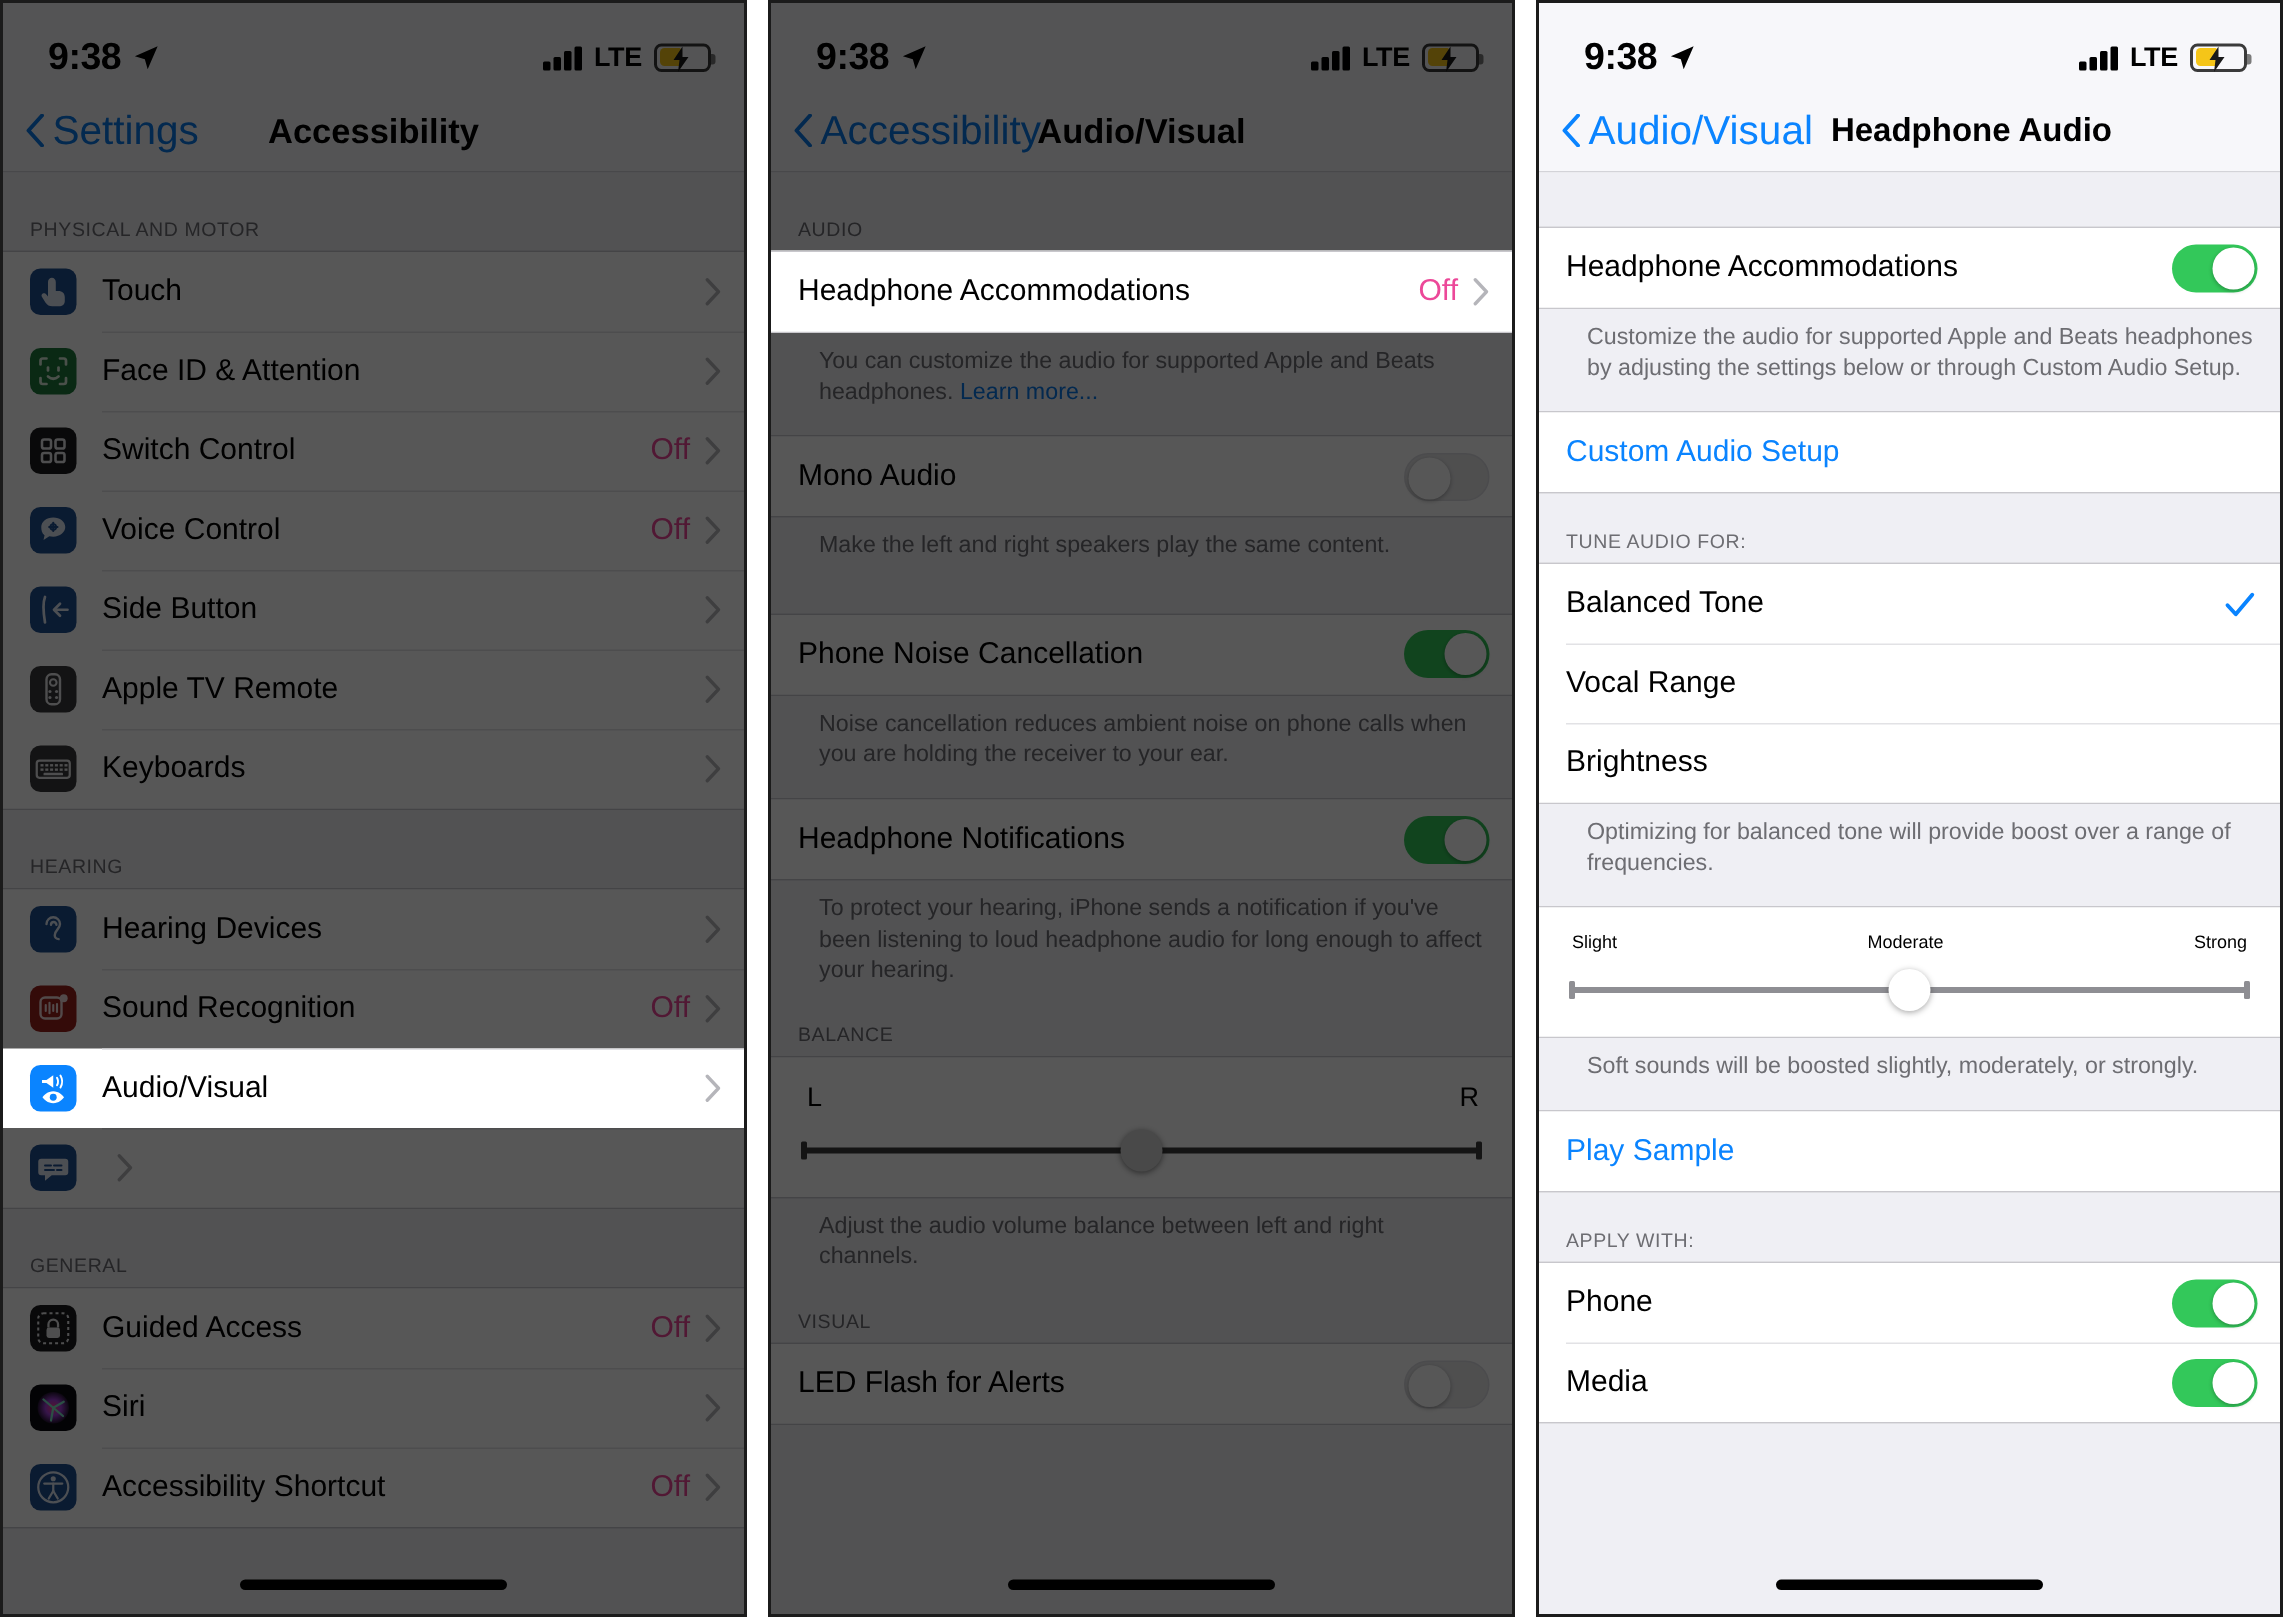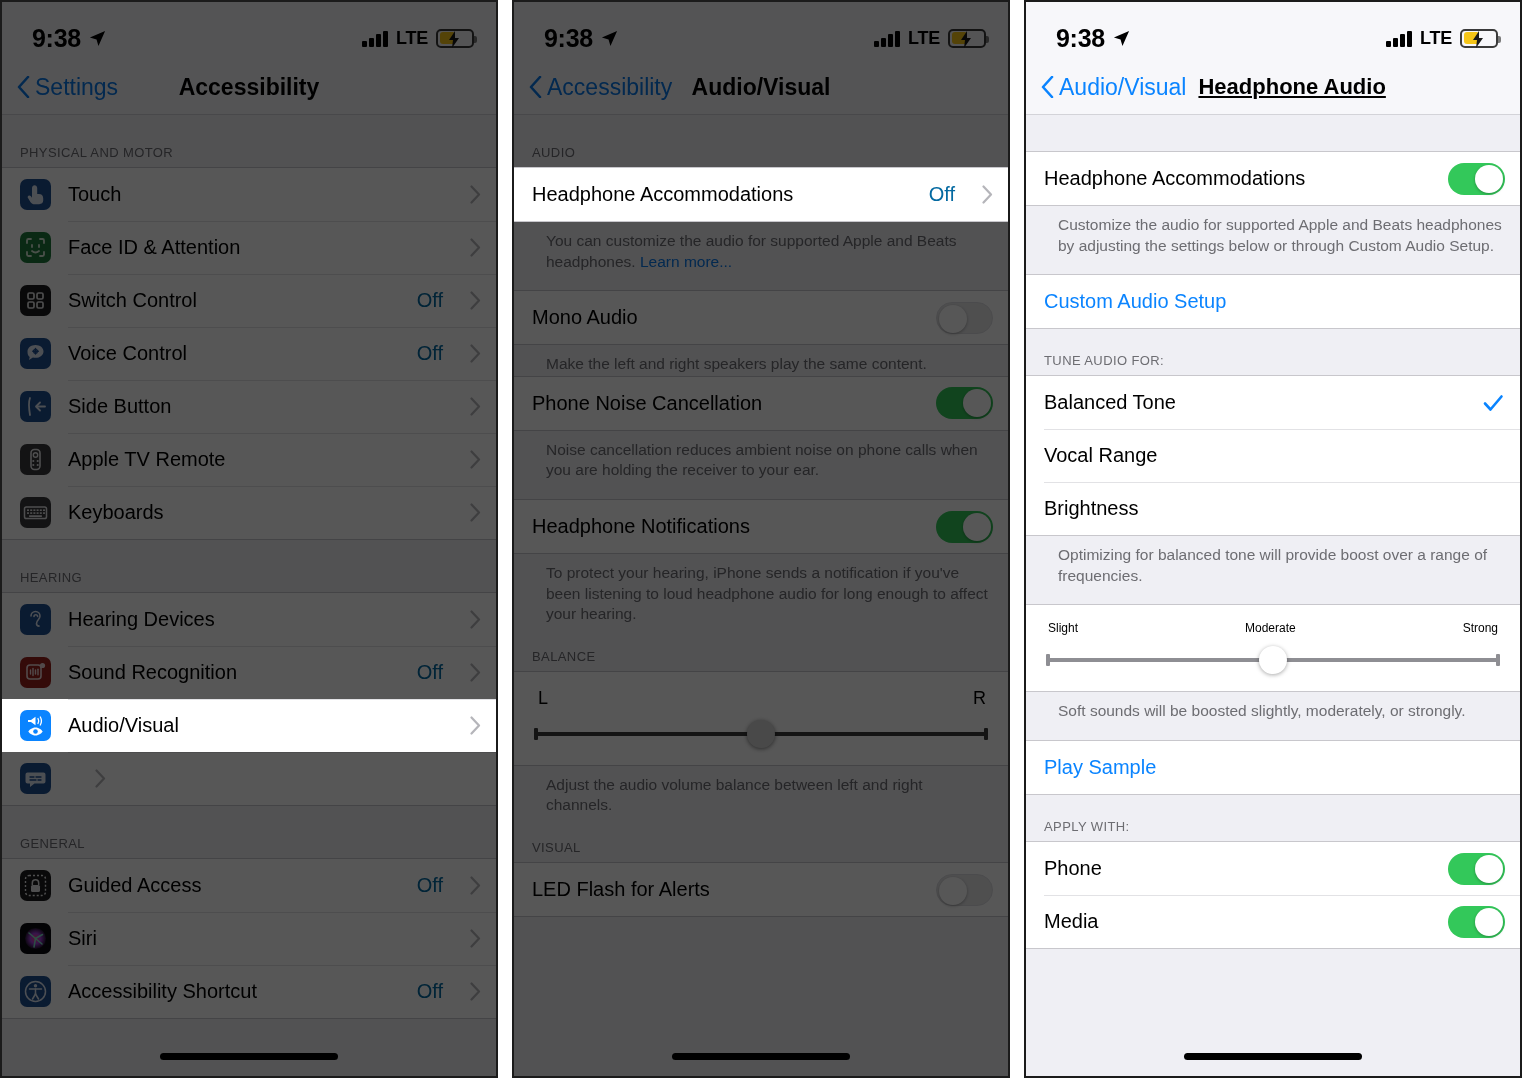--- a/index.html
+++ b/index.html
@@ -71,21 +71,21 @@
     background: #f7f7fa;
     position: relative;
     display: flex;
     align-items: center;
     border-bottom: 1px solid #d3d3d8;
   }
   .nav-back {
     display: flex; align-items: center; gap: 5px;
     padding-left: 15px;
     color: #0a78e8;
-    font-size: 23px;
+    font-size: 27px;
     z-index: 2;
   }
   .nav-back .chev { width: 13px; height: 22px; display:block; }
   .nav-title {
     position: absolute; left: 0; right: 0;
     text-align: center;
     font-size: 23px; font-weight: bold; color: #000;
     pointer-events: none;
   }
   .navbar.p3style .nav-title { position: static; text-align:left; margin-left: 12px; }
@@ -113,21 +113,21 @@
     content:""; position:absolute; left:18px; right:0; top:0; height:1px; background:#e2e2e5;
   }
   .row.with-icon + .row.with-icon::before { left: 66px; }
   .row-icon {
     width: 31px; height: 31px; border-radius: 7px;
     margin-right: 17px; flex: 0 0 auto;
     display:flex; align-items:center; justify-content:center;
     overflow:hidden;
   }
   .row-label { font-size: 20px; color: #000; flex: 1 1 auto; }
-  .row-value { font-size: 20px; color: #0369a1; margin-right: 27px; }
+  .row-value { font-size: 20px; color: #ec4899; margin-right: 10px; }
   .chev-r { width:11px; height:19px; flex:0 0 auto; }
   .footnote {
     font-size: 15.5px; color: #6d6d72; line-height: 1.33;
     padding: 9px 18px 0 32px;
   }
   .footnote a { color:#0a78e8; text-decoration:none; }
 
   
   .toggle { width: 57px; height: 32px; border-radius: 16px; position: relative; flex:0 0 auto; }
   .toggle.on { background: #33c85a; }
@@ -558,21 +558,21 @@
         <div class="rows" style="margin-top:18px;">
           <div class="row">
             <span class="row-label">Mono Audio</span>
             <span class="toggle off">
                 <span class="knob"></span>
               </span>
           </div>
         </div>
         <div class="footnote">Make the left and right speakers play the same content.</div>
 
-        <div class="rows" style="margin-top:1px;">
+        <div class="rows" style="margin-top:34px;">
           <div class="row">
             <span class="row-label">Phone Noise Cancellation</span>
             <span class="toggle on">
                 <span class="knob"></span>
               </span>
           </div>
         </div>
         <div class="footnote">Noise cancellation reduces ambient noise on phone calls when you are holding the receiver to your ear.</div>
 
         <div class="rows" style="margin-top:18px;">
@@ -645,21 +645,21 @@
         </div>
       </div>
 
       <div class="navbar p3style">
         <div class="nav-back" style="color:#0a84ff">
           <svg class="chev" viewBox="0 0 13 22">
               <path d="M11 1 L2 11 L11 21" stroke="#0a84ff" stroke-width="2.6" fill="none" stroke-linecap="round" stroke-linejoin="round"></path>
             </svg>
           <span>Audio/Visual</span>
         </div>
-        <div class="nav-title" style="font-size:22px;text-decoration:underline;">Headphone Audio</div>
+        <div class="nav-title" style="font-size:22px;">Headphone Audio</div>
       </div>
 
       <div class="content">
 
         <div class="spacer-lg"></div>
 
         <div class="rows">
           <div class="row">
             <span class="row-label">Headphone Accommodations</span>
             <span class="toggle on">

